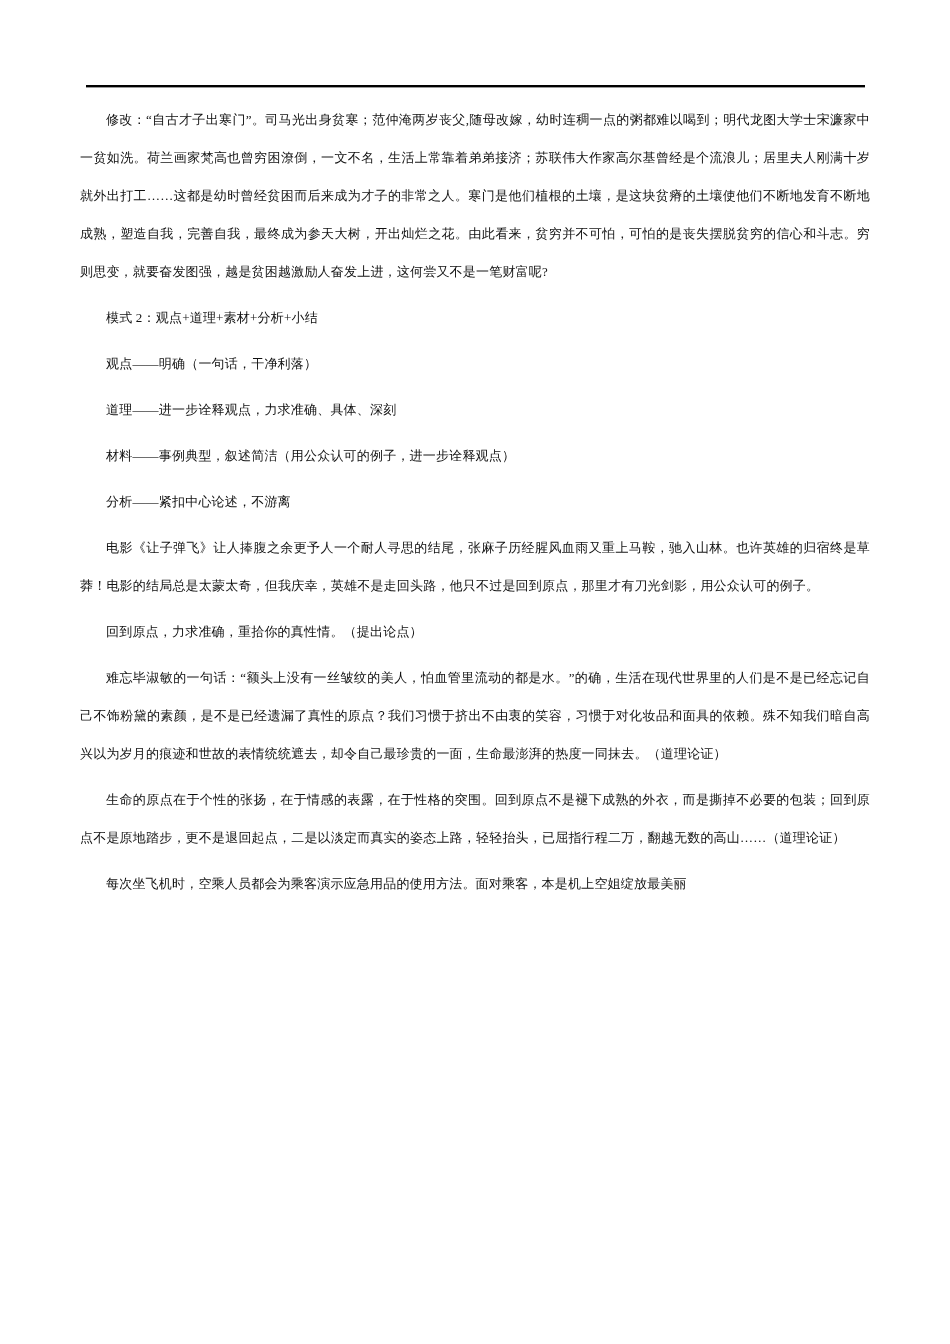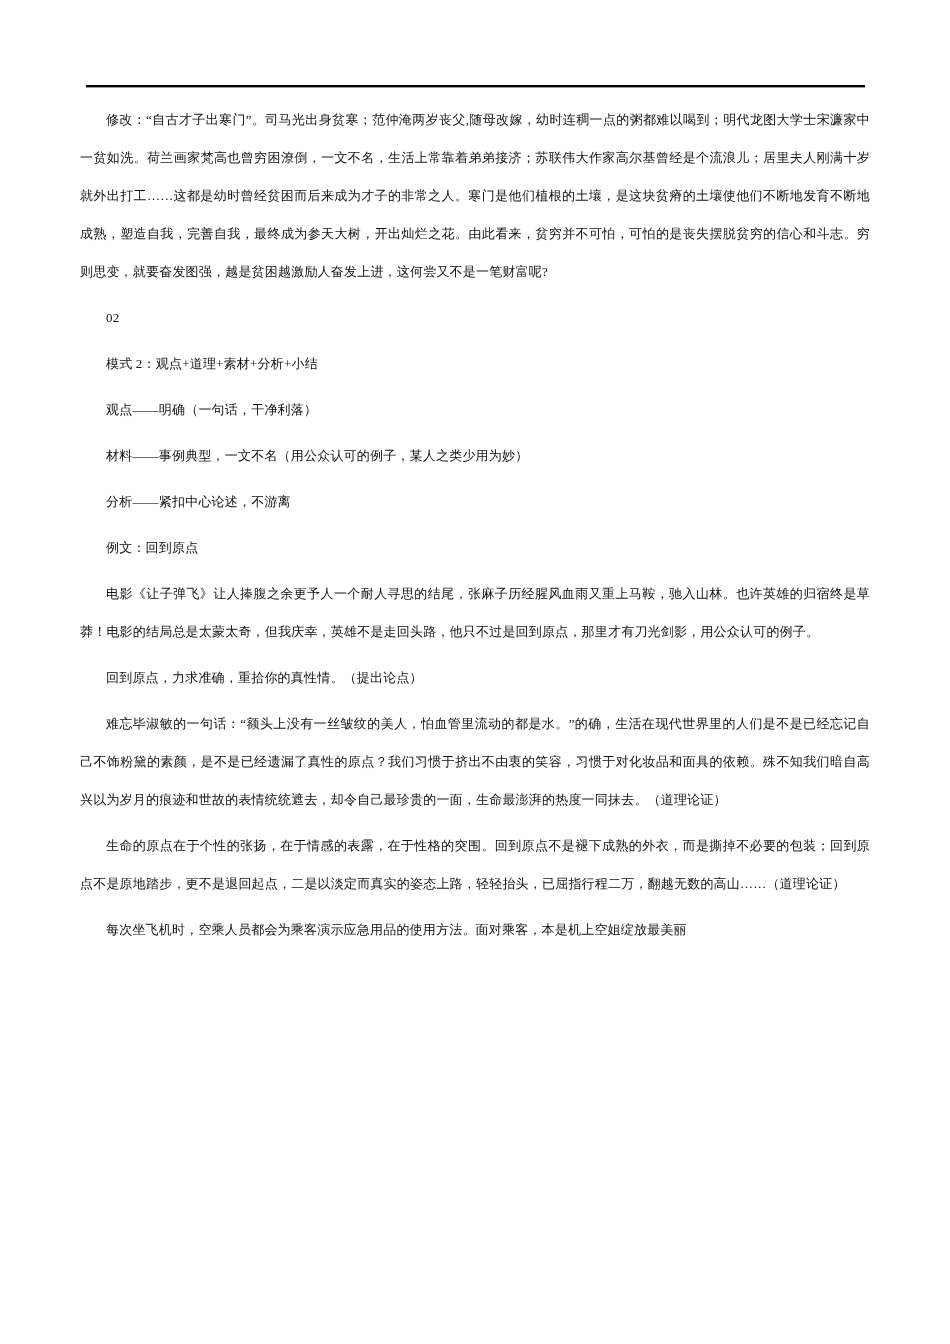--- a/index.html
+++ b/index.html
@@ -41,25 +41,24 @@
     word-break: break-all;
   }
 </style>
 </head>
 <body>
 
 <div class="page">
   <div class="header-rule"></div>
   <div class="doc-body">
       <p class="para">修改：“自古才子出寒门”。司马光出身贫寒；范仲淹两岁丧父,随母改嫁，幼时连稠一点的粥都难以喝到；明代龙图大学士宋濂家中一贫如洗。荷兰画家梵高也曾穷困潦倒，一文不名，生活上常靠着弟弟接济；苏联伟大作家高尔基曾经是个流浪儿；居里夫人刚满十岁就外出打工……这都是幼时曾经贫困而后来成为才子的非常之人。寒门是他们植根的土壤，是这块贫瘠的土壤使他们不断地发育不断地成熟，塑造自我，完善自我，最终成为参天大树，开出灿烂之花。由此看来，贫穷并不可怕，可怕的是丧失摆脱贫穷的信心和斗志。穷则思变，就要奋发图强，越是贫困越激励人奋发上进，这何尝又不是一笔财富呢?</p>
-      <p class="para">02</p>
       <p class="para">模式 2：观点+道理+素材+分析+小结</p>
       <p class="para">观点——明确（一句话，干净利落）</p>
-      <p class="para">材料——事例典型，一文不名（用公众认可的例子，某人之类少用为妙）</p>
+      <p class="para">道理——进一步诠释观点，力求准确、具体、深刻</p>
+      <p class="para">材料——事例典型，叙述简洁（用公众认可的例子，进一步诠释观点）</p>
       <p class="para">分析——紧扣中心论述，不游离</p>
-      <p class="para">例文：回到原点</p>
       <p class="para">电影《让子弹飞》让人捧腹之余更予人一个耐人寻思的结尾，张麻子历经腥风血雨又重上马鞍，驰入山林。也许英雄的归宿终是草莽！电影的结局总是太蒙太奇，但我庆幸，英雄不是走回头路，他只不过是回到原点，那里才有刀光剑影，用公众认可的例子。</p>
       <p class="para">回到原点，力求准确，重拾你的真性情。（提出论点）</p>
       <p class="para">难忘毕淑敏的一句话：“额头上没有一丝皱纹的美人，怕血管里流动的都是水。”的确，生活在现代世界里的人们是不是已经忘记自己不饰粉黛的素颜，是不是已经遗漏了真性的原点？我们习惯于挤出不由衷的笑容，习惯于对化妆品和面具的依赖。殊不知我们暗自高兴以为岁月的痕迹和世故的表情统统遮去，却令自己最珍贵的一面，生命最澎湃的热度一同抹去。（道理论证）</p>
       <p class="para">生命的原点在于个性的张扬，在于情感的表露，在于性格的突围。回到原点不是褪下成熟的外衣，而是撕掉不必要的包装；回到原点不是原地踏步，更不是退回起点，二是以淡定而真实的姿态上路，轻轻抬头，已屈指行程二万，翻越无数的高山……（道理论证）</p>
       <p class="para">每次坐飞机时，空乘人员都会为乘客演示应急用品的使用方法。面对乘客，本是机上空姐绽放最美丽</p>
     </div>
 </div>
 
 </body></html>

